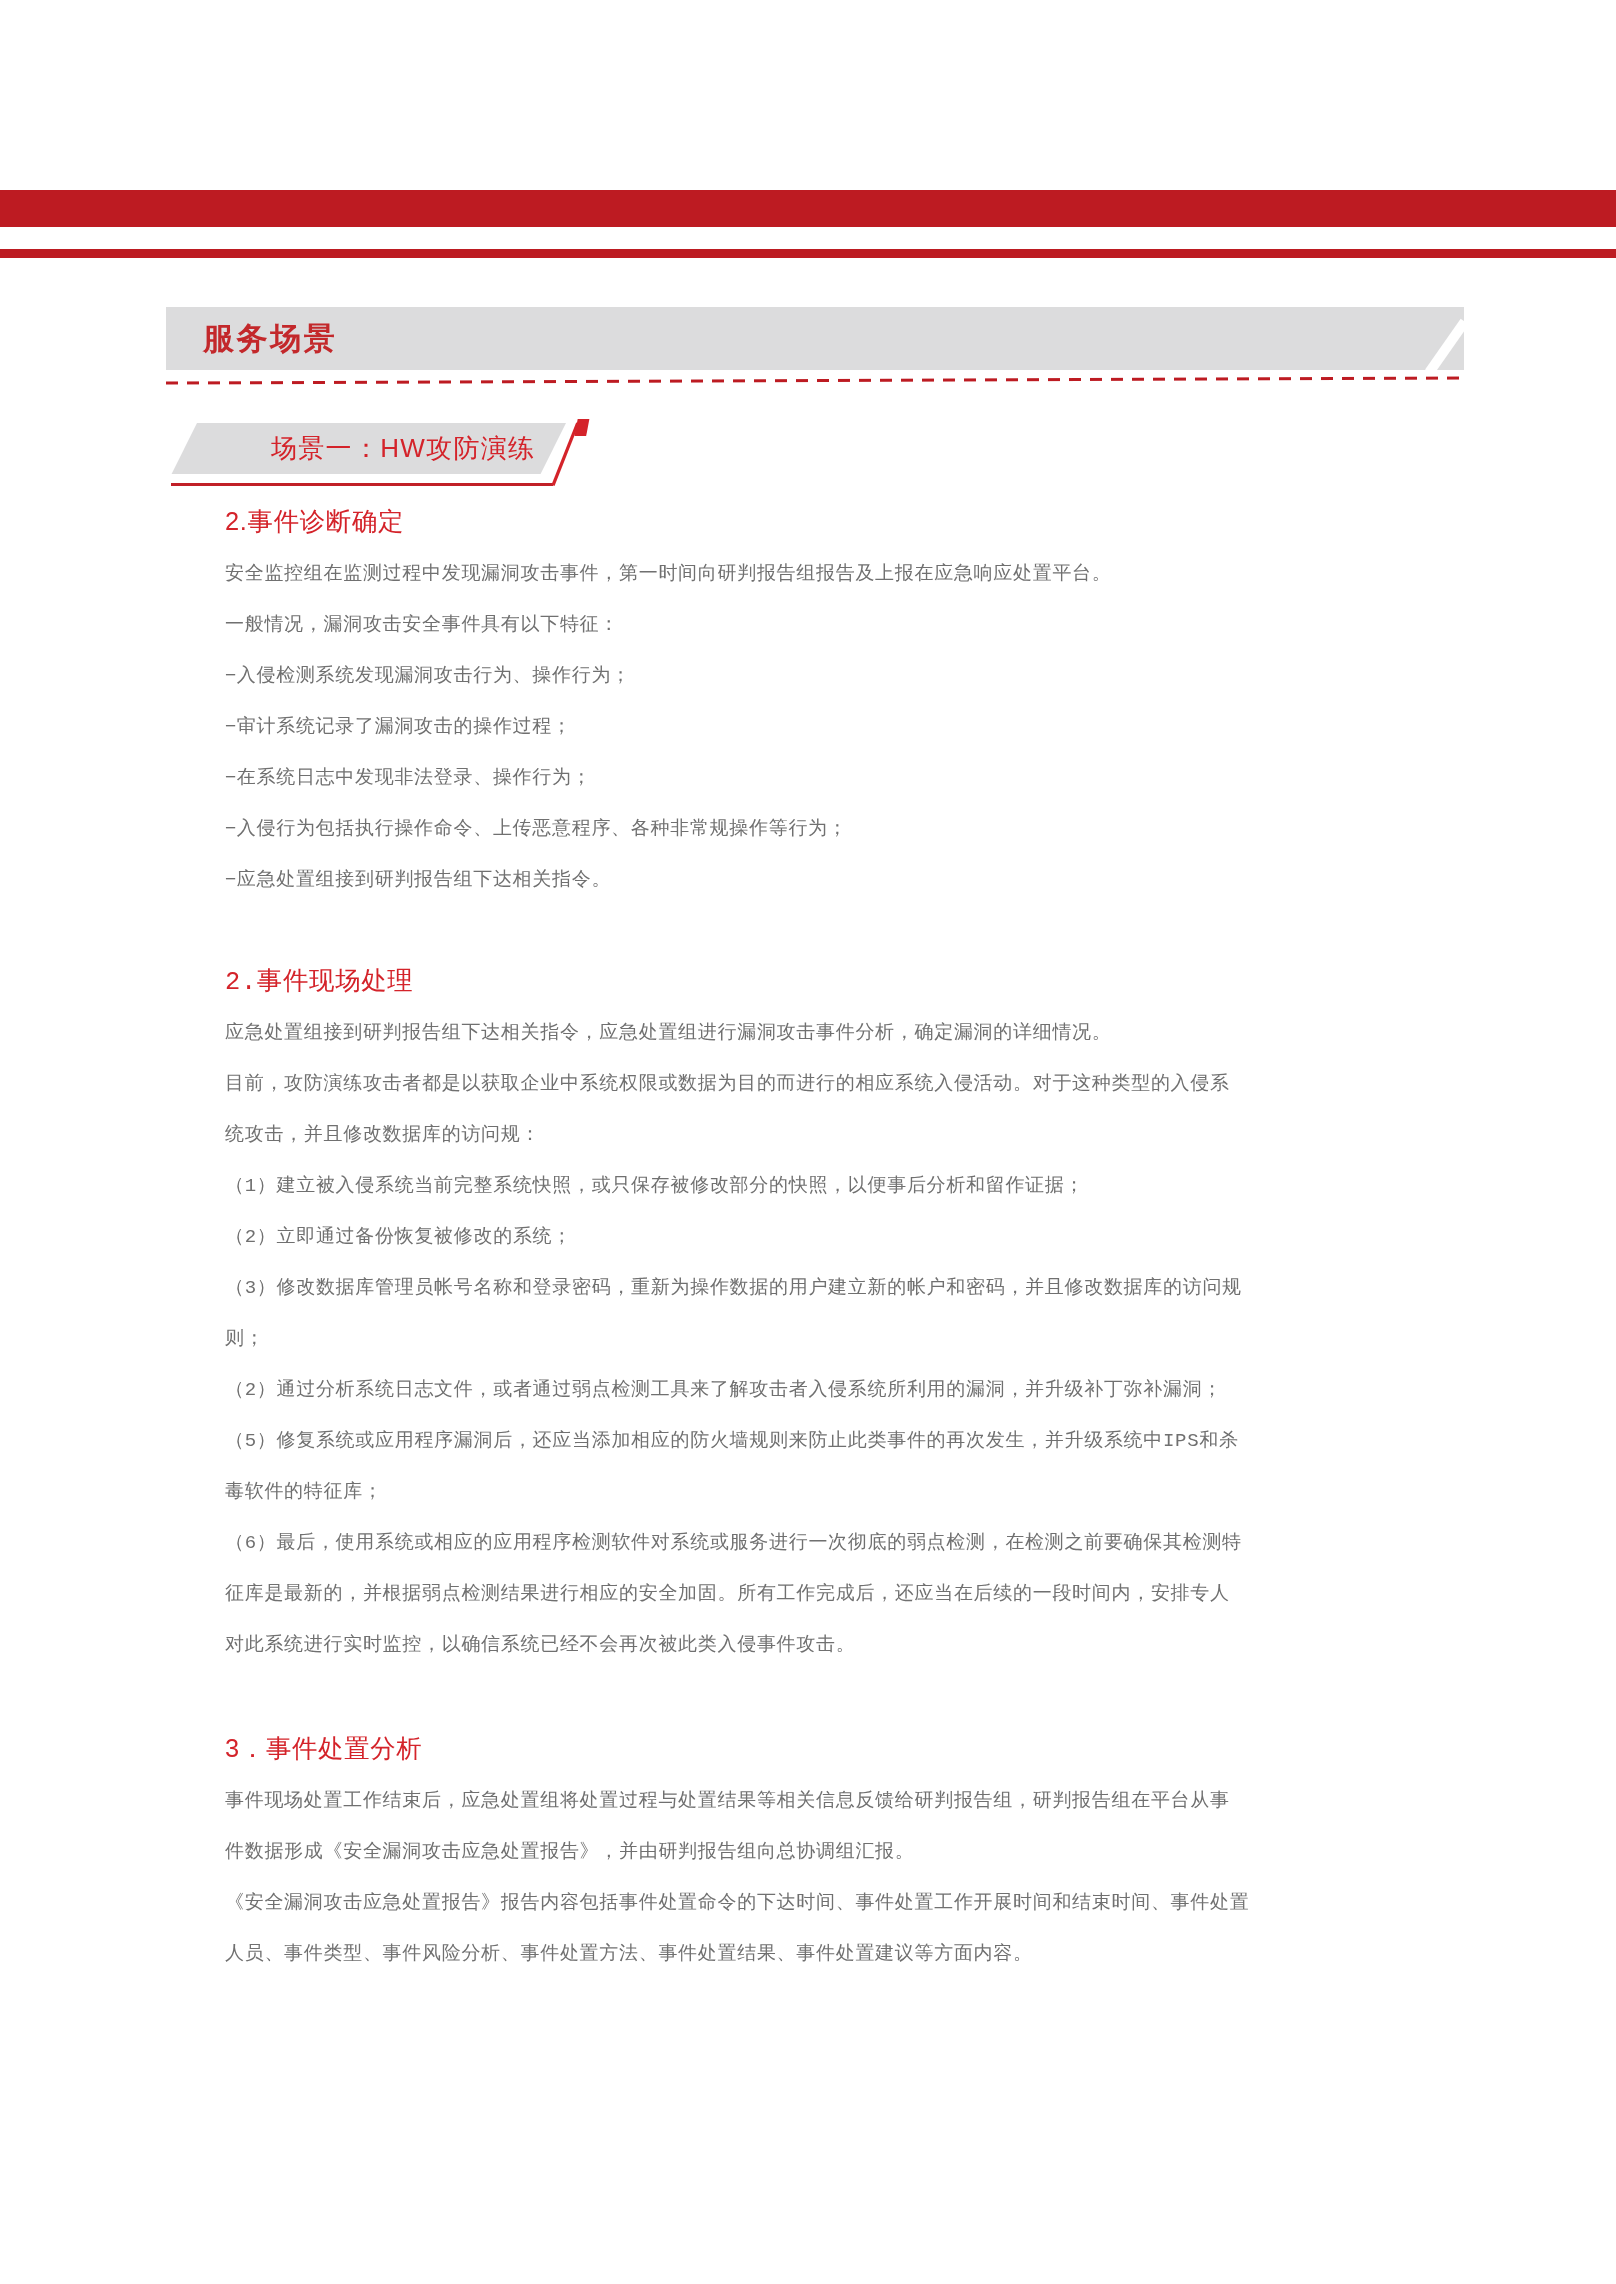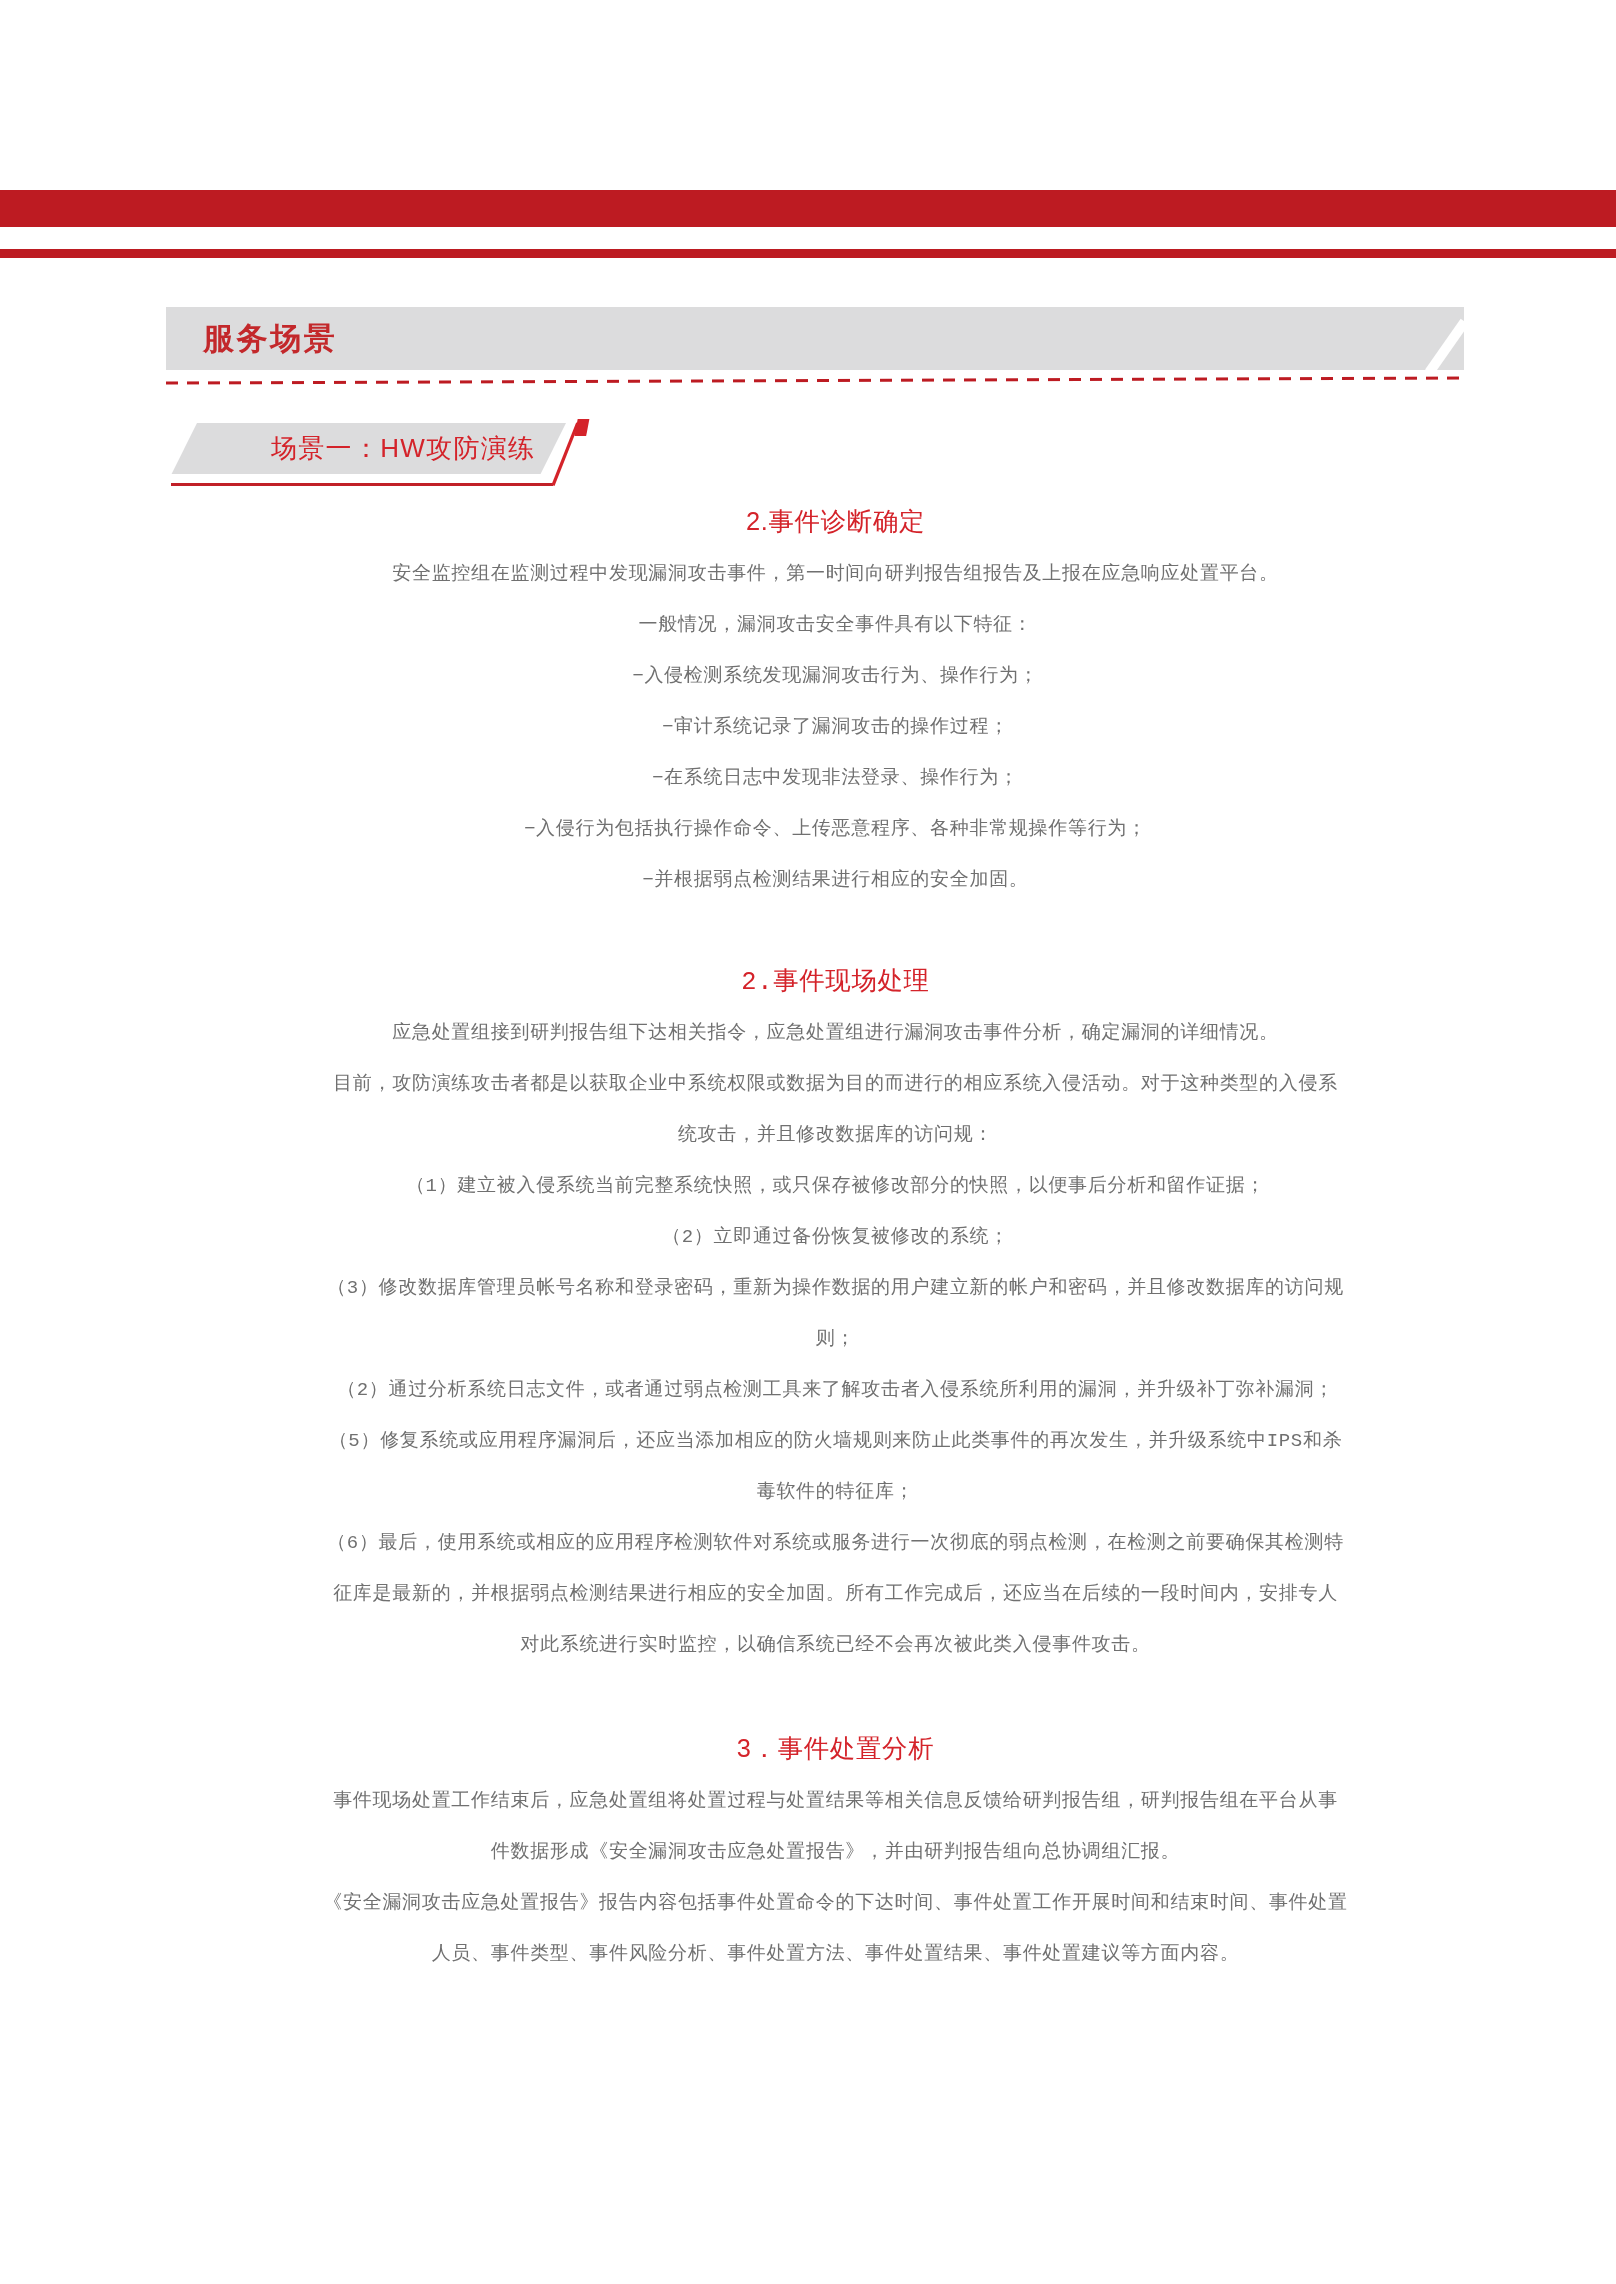--- a/index.html
+++ b/index.html
@@ -2,21 +2,20 @@
 <html style="font-size:10.4px"><head>
 <meta charset="utf-8">
 <style>
   html,body{margin:0;padding:0;background:#ffffff;}
   #page{
     position:relative;
     width:1616px;height:2284px;
     background:#ffffff;
     overflow:hidden;
     font-family:"Liberation Sans", sans-serif;
-    text-align:center;
   }
   .bar{position:absolute;left:0;width:1616px;background:#bd1b22;}
   .bar-thick{top:190px;height:37px;}
   .bar-thin{top:249px;height:9px;}
 
   .header-box{
     position:absolute;left:166px;top:307px;width:1298px;height:63px;
     background:#dcdcdd;
   }
   .header-notch{
@@ -82,21 +81,21 @@
   </svg>
 
   <div class="section" id="section-1">
     <h2>2.事件诊断确定</h2>
     <p>安全监控组在监测过程中发现漏洞攻击事件，第一时间向研判报告组报告及上报在应急响应处置平台。</p>
     <p>一般情况，漏洞攻击安全事件具有以下特征：</p>
     <p>−入侵检测系统发现漏洞攻击行为、操作行为；</p>
     <p>−审计系统记录了漏洞攻击的操作过程；</p>
     <p>−在系统日志中发现非法登录、操作行为；</p>
     <p>−入侵行为包括执行操作命令、上传恶意程序、各种非常规操作等行为；</p>
-    <p>−并根据弱点检测结果进行相应的安全加固。</p>
+    <p>−应急处置组接到研判报告组下达相关指令。</p>
   </div>
 
   <div class="section" id="section-2">
     <h2>2.事件现场处理</h2>
     <p>应急处置组接到研判报告组下达相关指令，应急处置组进行漏洞攻击事件分析，确定漏洞的详细情况。</p>
     <p>目前，攻防演练攻击者都是以获取企业中系统权限或数据为目的而进行的相应系统入侵活动。对于这种类型的入侵系</p>
     <p>统攻击，并且修改数据库的访问规：</p>
     <p>（1）建立被入侵系统当前完整系统快照，或只保存被修改部分的快照，以便事后分析和留作证据；</p>
     <p>（2）立即通过备份恢复被修改的系统；</p>
     <p>（3）修改数据库管理员帐号名称和登录密码，重新为操作数据的用户建立新的帐户和密码，并且修改数据库的访问规</p>

